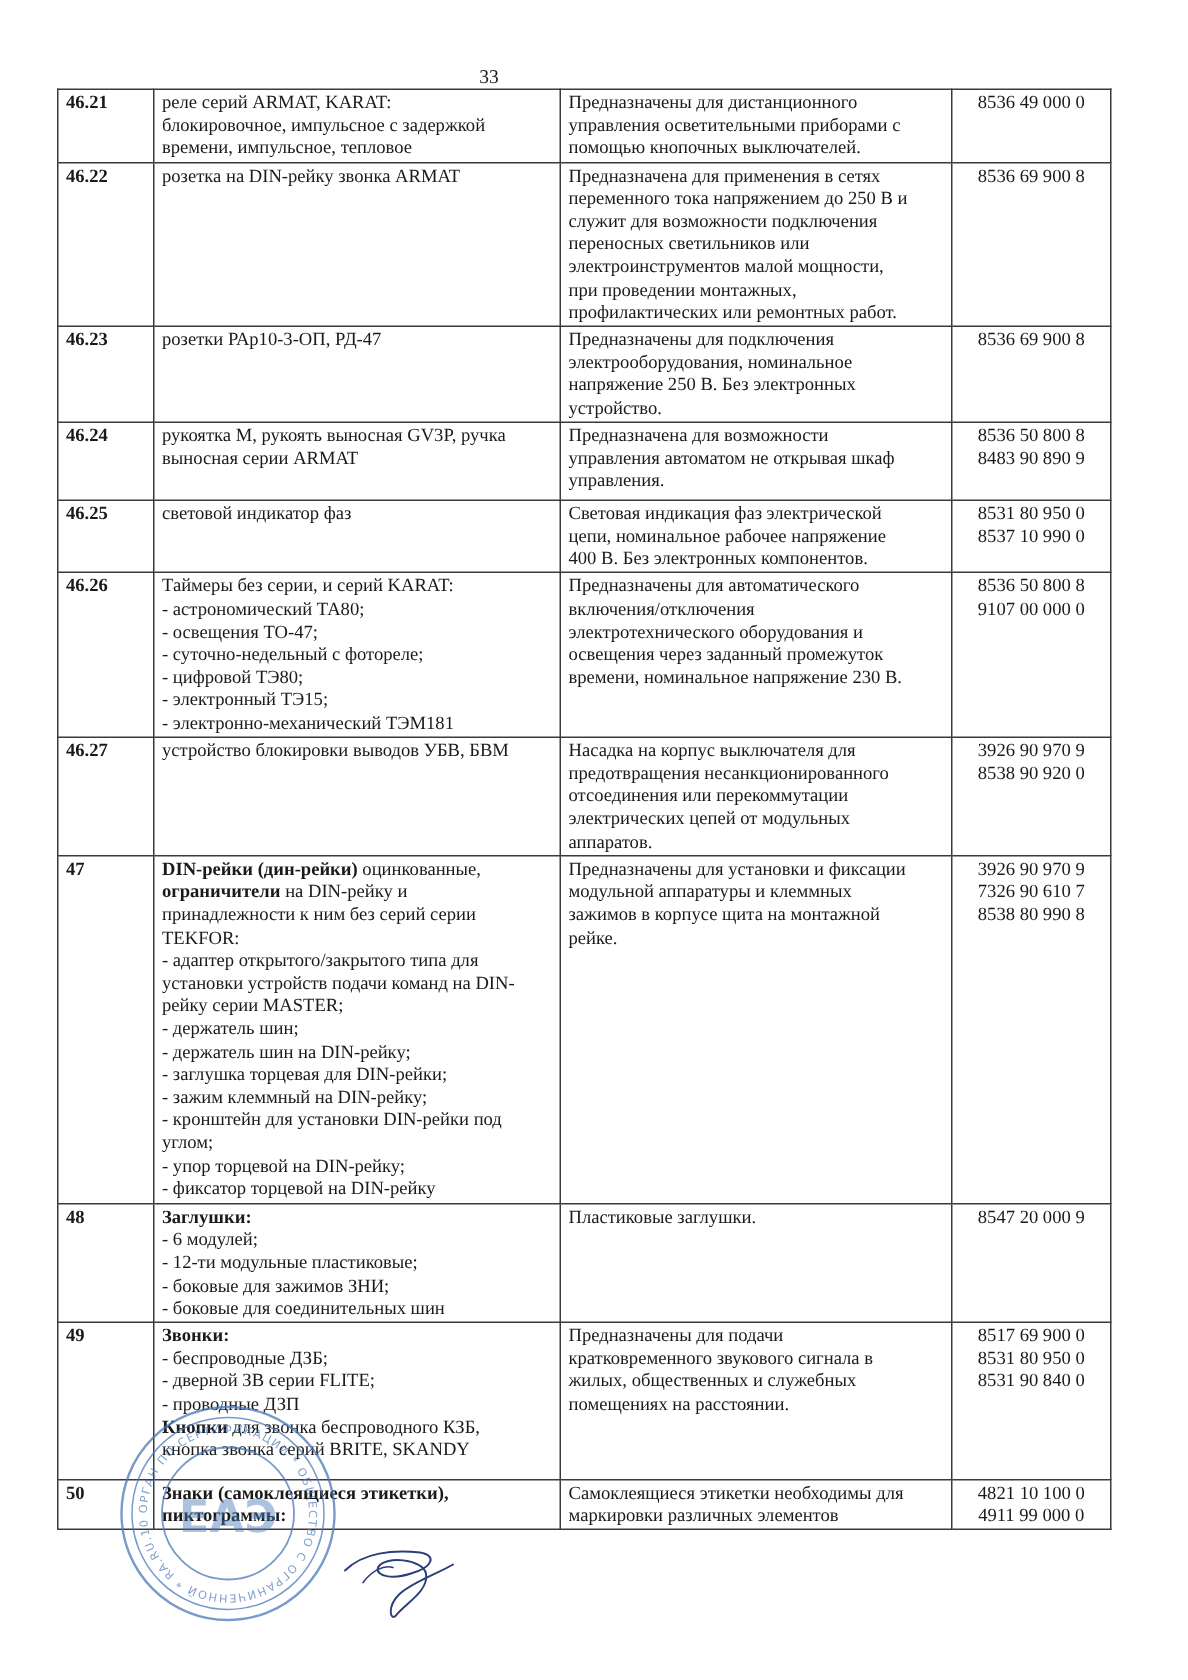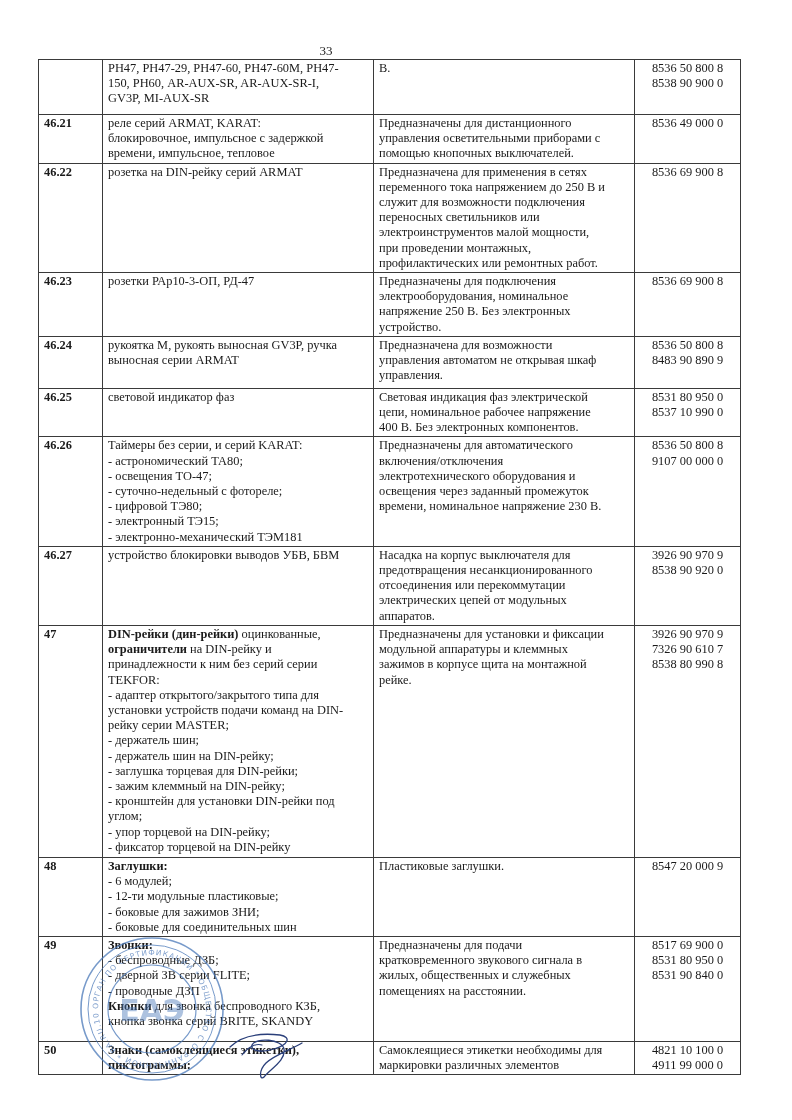--- a/index.html
+++ b/index.html
@@ -41,55 +41,40 @@
 <div class="page-number">33</div>
 
 <table class="spec">
   <colgroup>
     <col class="c-num">
       <col class="c-name">
       <col class="c-desc">
       <col class="c-code">
   </colgroup>
   <tbody id="table-body">
-      <tr style="height: 55px;">
-        <td class="num"></td>
-        <td>
-          <span class="line">РН47, РН47-29, РН47-60, РН47-60М, РН47-</span>
-          <span class="line">150, РН60, AR-AUX-SR, AR-AUX-SR-I,</span>
-          <span class="line">GV3P, MI-AUX-SR</span>
-        </td>
-        <td>
-          <span class="line">В.</span>
-        </td>
-        <td class="code">
-          <span class="line">8536 50 800 8</span>
-          <span class="line">8538 90 900 0</span>
-        </td>
-      </tr>
       <tr style="height: 48px;">
         <td class="num">46.21</td>
         <td>
           <span class="line">реле серий ARMAT, KARAT:</span>
           <span class="line">блокировочное, импульсное с задержкой</span>
           <span class="line">времени, импульсное, тепловое</span>
         </td>
         <td>
           <span class="line">Предназначены для дистанционного</span>
           <span class="line">управления осветительными приборами с</span>
           <span class="line">помощью кнопочных выключателей.</span>
         </td>
         <td class="code">
           <span class="line">8536 49 000 0</span>
         </td>
       </tr>
       <tr style="height: 103px;">
         <td class="num">46.22</td>
         <td>
-          <span class="line">розетка на DIN-рейку серий ARMAT</span>
+          <span class="line">розетка на DIN-рейку звонка ARMAT</span>
         </td>
         <td>
           <span class="line">Предназначена для применения в сетях</span>
           <span class="line">переменного тока напряжением до 250 В и</span>
           <span class="line">служит для возможности подключения</span>
           <span class="line">переносных светильников или</span>
           <span class="line">электроинструментов малой мощности,</span>
           <span class="line">при проведении монтажных,</span>
           <span class="line">профилактических или ремонтных работ.</span>
         </td>

